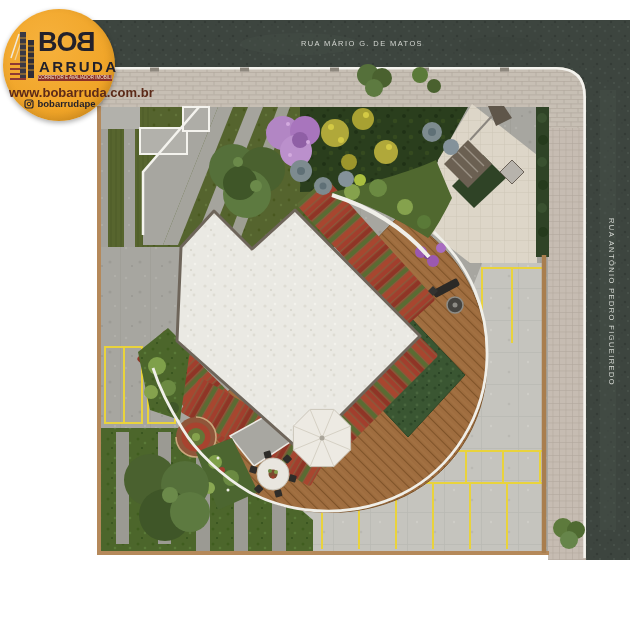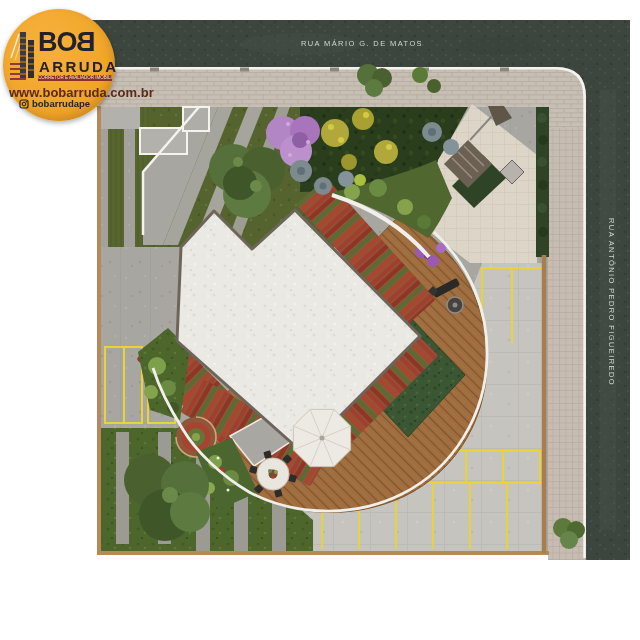--- a/index.html
+++ b/index.html
@@ -14,21 +14,21 @@
   .logo .bldg{position:absolute;left:7px;top:21px;}
   .brand{position:absolute;left:35px;top:20px;font-size:27px;line-height:27px;font-weight:bold;
          color:#23212b;letter-spacing:-1px;}
   .brand .rev{display:inline-block;transform:scaleX(-1);}
   .brand2{position:absolute;left:36px;top:49px;font-size:15px;font-weight:bold;letter-spacing:2.4px;color:#23212b;}
   .tagline{position:absolute;left:35px;top:66px;width:74px;background:#8c3026;color:#f3e6d2;
            font-size:4.5px;line-height:6px;text-align:center;white-space:nowrap;overflow:hidden;}
   .website{position:absolute;left:6px;top:76px;width:102px;text-align:center;font-size:13px;
            font-weight:bold;color:#5c2a18;}
   .insta{position:absolute;left:16px;top:89px;width:82px;display:flex;align-items:center;
-         gap:3px;font-size:9.5px;font-weight:bold;color:#23212b;}
+         justify-content:center;gap:3px;font-size:9.5px;font-weight:bold;color:#23212b;}
 </style>
 </head>
 <body>
 
 <div class="page">
 
 <svg class="plan-svg" width="640" height="640" viewBox="0 0 640 640">
 <defs>
   <pattern id="asph" width="14" height="14" patternUnits="userSpaceOnUse">
     <rect width="14" height="14" fill="#3d453f"></rect>

